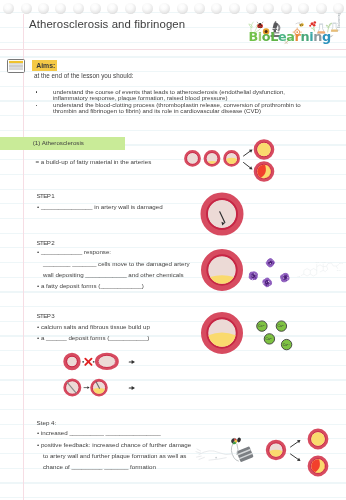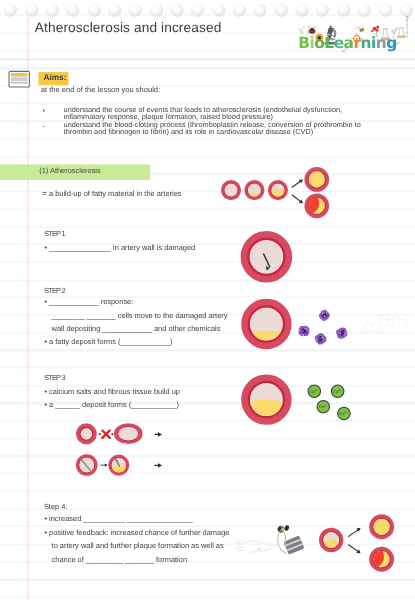--- a/index.html
+++ b/index.html
@@ -80,21 +80,21 @@
       <div class="punch" style="left:228.8px"></div>
       <div class="punch" style="left:246.1px"></div>
       <div class="punch" style="left:263.4px"></div>
       <div class="punch" style="left:280.8px"></div>
       <div class="punch" style="left:298.2px"></div>
       <div class="punch" style="left:315.5px"></div>
       <div class="punch" style="left:332.9px"></div>
     </div>
 
   <div class="title">
-    <div>Atherosclerosis and increased</div>
+    <div>Atherosclerosis and fibrinogen</div>
   </div>
 
   <div id="logo" style="position:absolute;left:246px;top:19px;width:100px;height:30px;">
       <svg width="100" height="30" viewBox="0 -1.5 100 30">
         <g stroke="#a9d88e" stroke-width="0.6" fill="none" opacity="0.9">
           <path d="M5.5 12.5 C4.2 8 5.2 3.6 7.6 1.2"></path>
           <path d="M8.2 12.5 C9.6 9 11.2 6 13.2 3.4"></path>
           <path d="M6.2 7.6 q-2.8 -1.8 -3.4 -4.2 q3.1 0.4 3.9 3.5"></path>
           <path d="M10.2 7.2 q2.9 -1.6 3.6 -4 q-3.2 0.2 -4 3.2"></path>
           <path d="M9.8 11.5 q3.8 -1.6 5.6 -4.6"></path>

